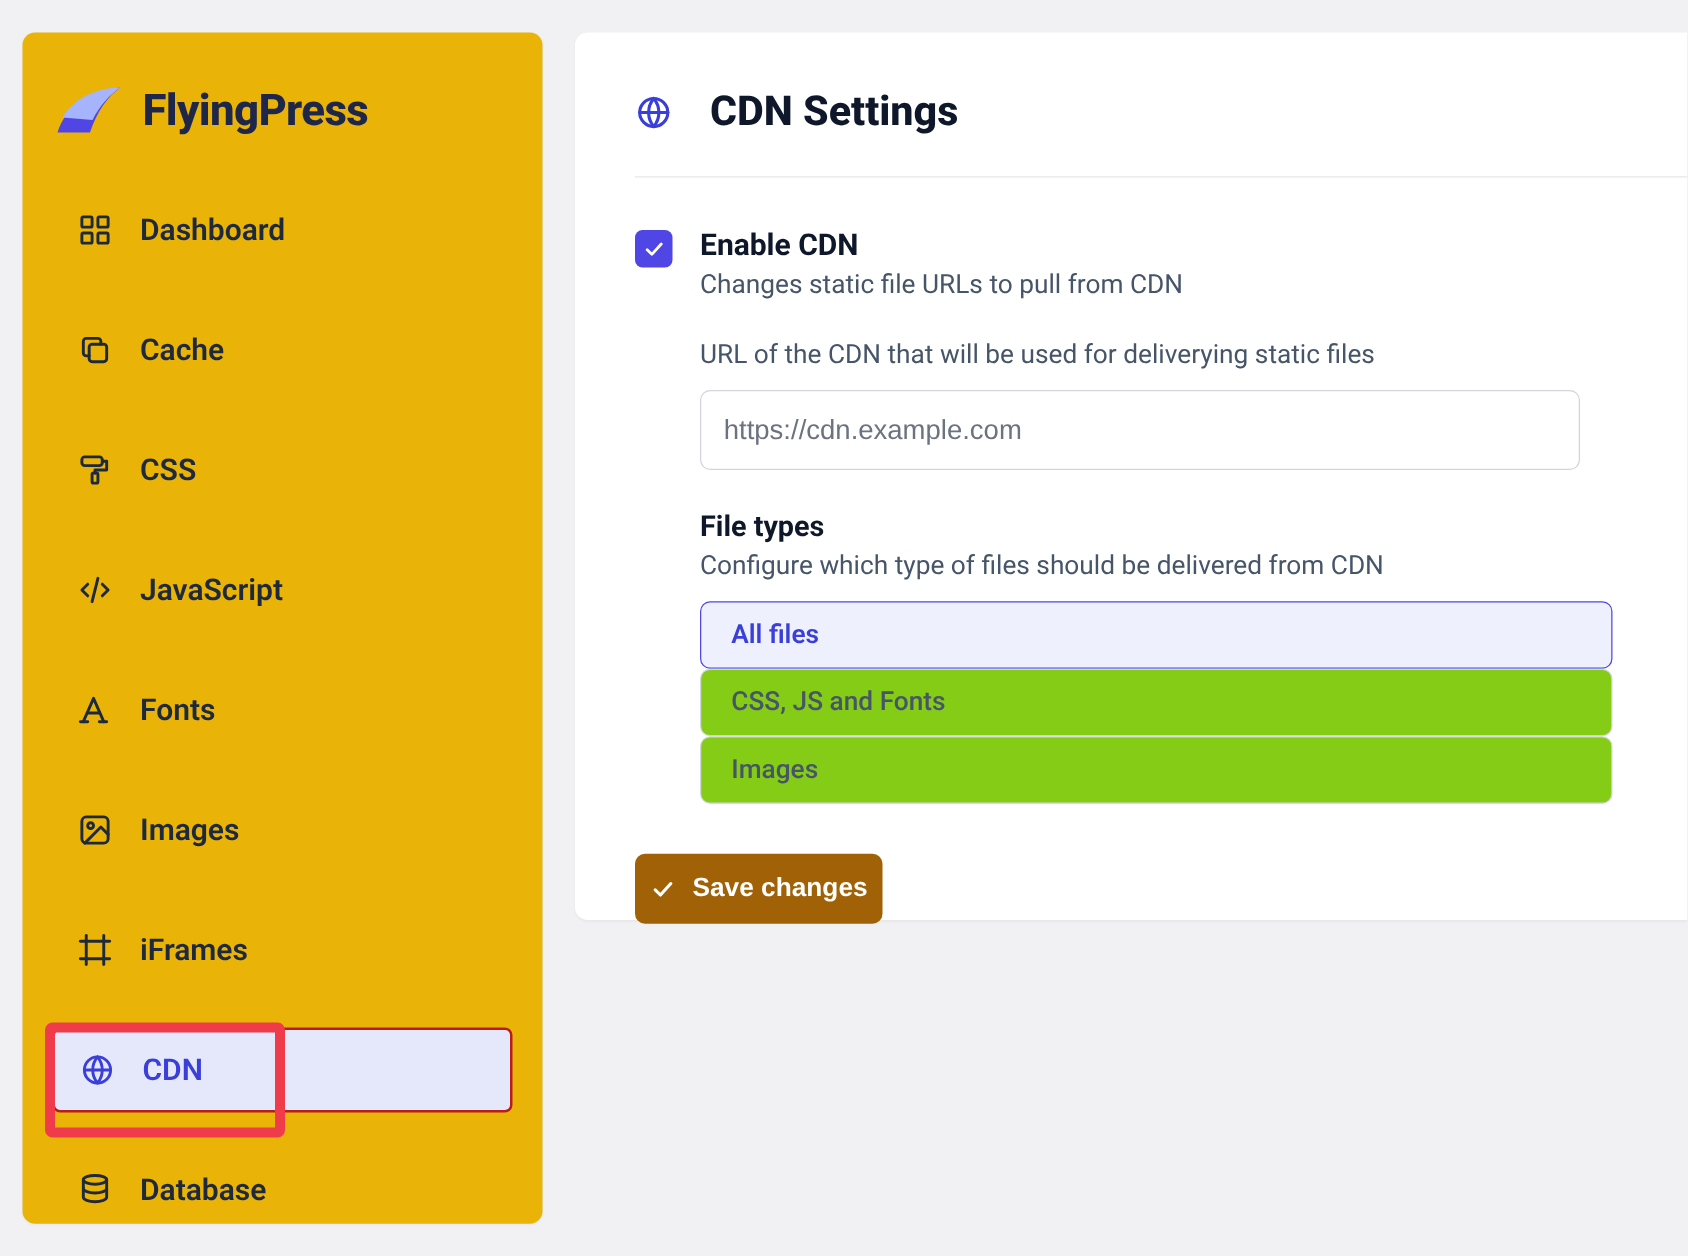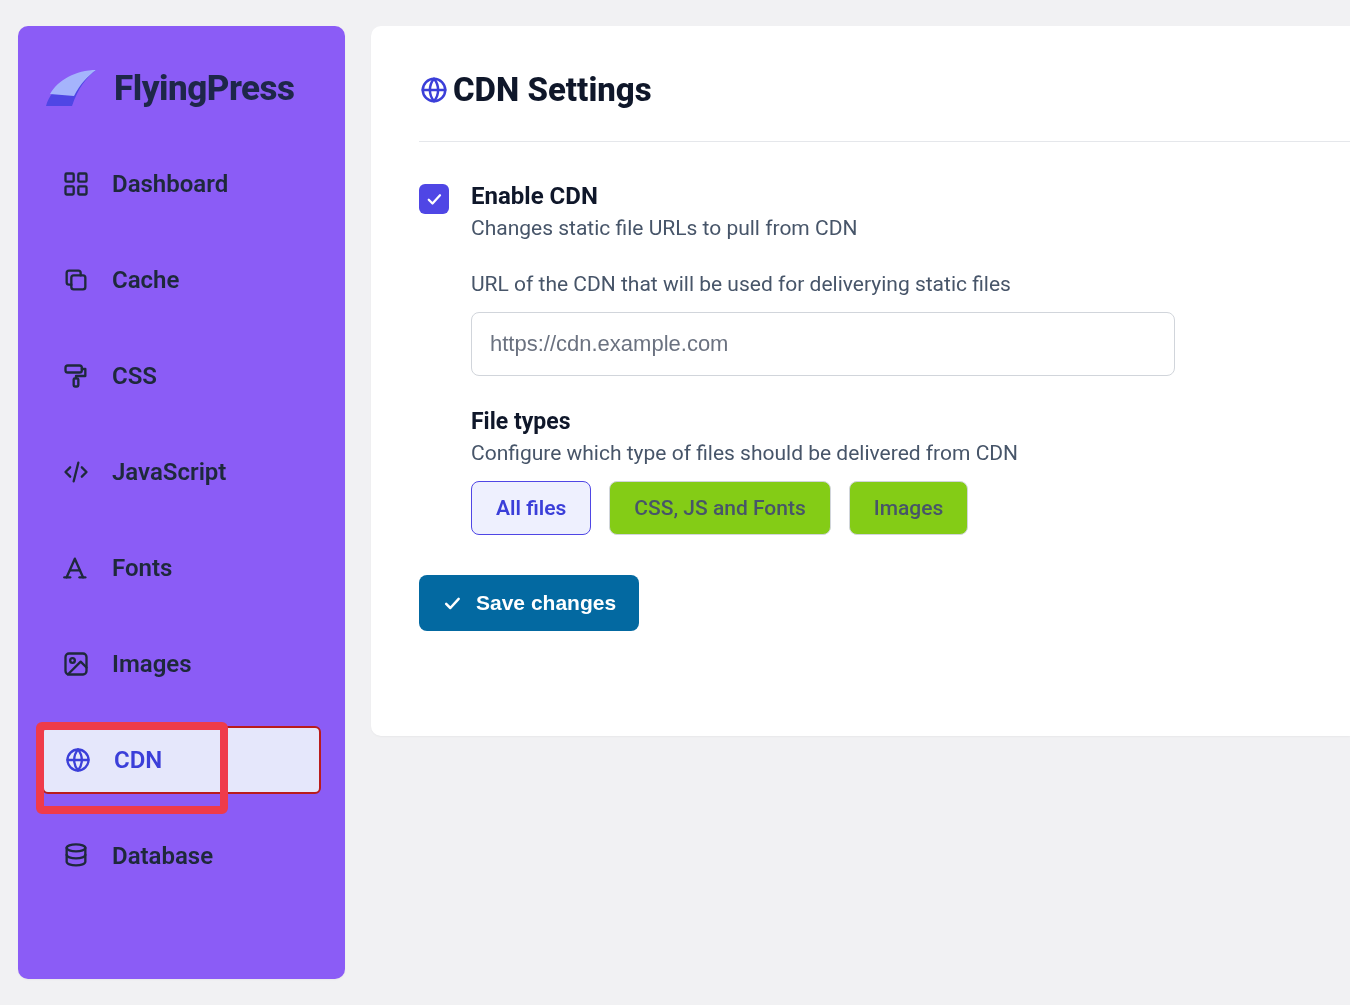--- a/index.html
+++ b/index.html
@@ -9,22 +9,22 @@
     width: 1350px;
     height: 1005px;
     display: flex;
     gap: 26px;
     padding: 26px 0 26px 18px;
     color: #1e293b;
   }
 
   
   .sidebar {
-    width: 327px;
-    background: #8b5cf6;
+    width: 416px;
+    background: #eab308;
     border-radius: 10px;
     padding: 40px 24px 60px 24px;
     box-shadow: 0 1px 2px rgba(0,0,0,0.04);
   }
   .brand {
     display: flex;
     align-items: center;
     gap: 14px;
     padding: 0 14px 40px 0;
   }
@@ -76,21 +76,21 @@
     background: #fff;
     border-radius: 10px 0 0 10px;
     padding: 44px 0 44px 48px;
     box-shadow: 0 1px 2px rgba(0,0,0,0.04);
     min-height: 710px;
     max-height: 710px;
   }
   .page-header {
     display: flex;
     align-items: center;
-    gap: 4px;
+    gap: 30px;
     padding-bottom: 32px;
     border-bottom: 1px solid #e5e7eb;
     margin-bottom: 40px;
   }
   .page-header .icon { width: 30px; height: 30px; }
   .page-header .icon svg { width: 30px; height: 30px; stroke: #3b3fd9; }
   .page-title {
     font-size: 33px;
     font-weight: 800;
     color: #0f172a;
@@ -119,21 +119,21 @@
     height: 64px;
     border: 1px solid #d1d5db;
     border-radius: 8px;
     padding: 0 18px;
     font-size: 22px;
     color: #374151;
     outline: none;
   }
   .text-input::placeholder { color: #6b7280; }
 
-  .pill-group { display: flex; gap: 18px; margin-top: 4px; }
+  .pill-group { display: flex; margin-top: 4px; flex-direction: column; }
   .pill {
     border: 1px solid #d1d5db;
     border-radius: 8px;
     padding: 14px 24px;
     font-size: 21px;
     font-weight: 500;
     color: #475569;
     cursor: pointer;
     background: #84cc16;
   }
@@ -142,25 +142,25 @@
     background: #eef0fe;
     color: #3b3fd9;
     font-weight: 600;
   }
 
   .save-btn {
     margin-top: 40px;
     display: inline-flex;
     align-items: center;
     gap: 14px;
-    background: #0369a1;
+    background: #a16207;
     color: #fff;
     font-size: 21px;
     font-weight: 700;
-    padding: 16px 23px;
+    padding: 16px 12px;
     border-radius: 8px;
     border: none;
     cursor: pointer;
   }
   .save-btn svg { width: 20px; height: 20px; stroke: #fff; stroke-width: 3; }
 </style>
 </head>
 <body>
 
 <aside class="sidebar">
@@ -236,20 +236,31 @@
       <span class="icon">
         <svg viewBox="0 0 24 24" fill="none" stroke-width="2" stroke-linecap="round" stroke-linejoin="round">
           <rect x="3" y="3" width="18" height="18" rx="3"></rect>
             <circle cx="9" cy="9" r="2"></circle>
             <path d="M21 15l-5-5L5 21"></path>
         </svg>
       </span>
       <span>Images</span>
     </div>
 
+    <div class="nav-item">
+      <span class="icon">
+        <svg viewBox="0 0 24 24" fill="none" stroke-width="2" stroke-linecap="round" stroke-linejoin="round">
+          <line x1="6" y1="2" x2="6" y2="22"></line>
+            <line x1="18" y1="2" x2="18" y2="22"></line>
+          <line x1="2" y1="6" x2="22" y2="6"></line>
+            <line x1="2" y1="18" x2="22" y2="18"></line>
+        </svg>
+      </span>
+      <span>iFrames</span>
+    </div>
 
     <div class="nav-item active highlighted">
       <span class="icon">
         <svg viewBox="0 0 24 24" fill="none" stroke-width="2" stroke-linecap="round" stroke-linejoin="round">
           <circle cx="12" cy="12" r="9"></circle>
             <line x1="3" y1="12" x2="21" y2="12"></line>
           <path d="M12 3a14 14 0 0 1 0 18a14 14 0 0 1 0-18"></path>
         </svg>
       </span>
       <span>CDN</span>

